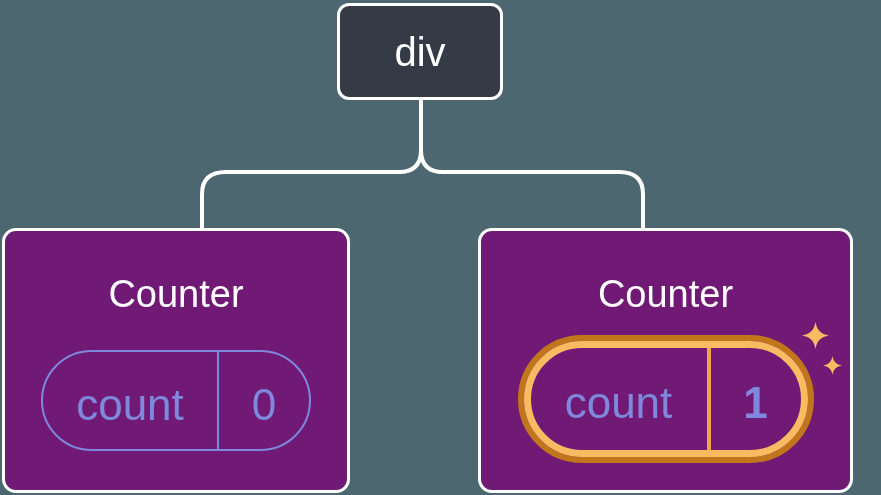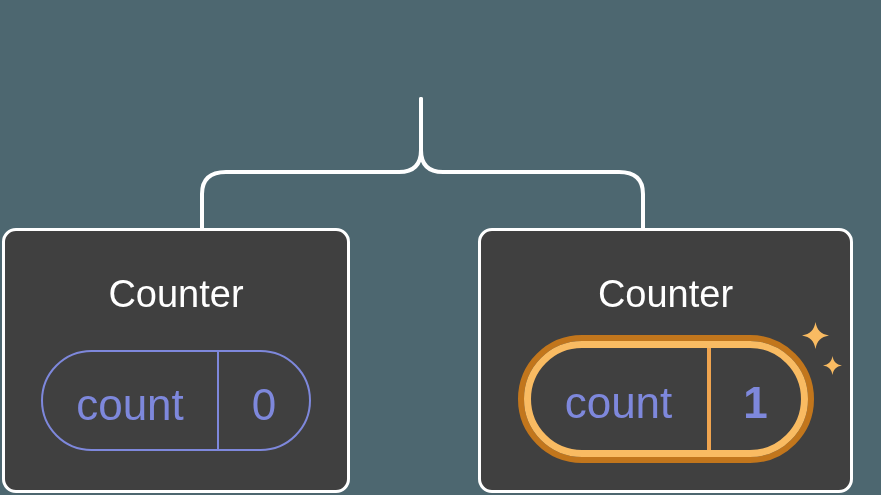--- a/index.html
+++ b/index.html
@@ -20,21 +20,21 @@
     position:absolute;left:337px;top:3px;width:166px;height:97px;
     box-sizing:border-box;background:#343a46;border:3px solid #ffffff;
     border-radius:12px;display:flex;align-items:center;justify-content:center;
   }
   .root-node .label{
     color:#ffffff;font-size:40px;line-height:1;
   }
   
   .card{
     position:absolute;top:228px;height:265px;box-sizing:border-box;
-    background:#404040;border:3px solid #ffffff;border-radius:14px;
+    background:#701a75;border:3px solid #ffffff;border-radius:14px;
   }
   .card.left{left:2px;width:348px;}
   .card.right{left:478px;width:375px;}
   .card-title{
     position:absolute;top:44px;left:0;width:100%;text-align:center;
     color:#ffffff;font-size:38px;line-height:1;
   }
   
   .pill{
     position:absolute;left:50%;transform:translateX(-50%);
@@ -73,20 +73,23 @@
 </head>
 <body>
 
 <div class="canvas">
 
   <svg class="connectors" viewBox="0 0 881 495" xmlns="http://www.w3.org/2000/svg">
     <path d="M421 99 L421 150 Q421 172 399 172 L226 172 Q202 172 202 194 L202 230" fill="none" stroke="#ffffff" stroke-width="4" stroke-linecap="round"></path>
     <path d="M421 99 L421 150 Q421 172 443 172 L619 172 Q643 172 643 194 L643 230" fill="none" stroke="#ffffff" stroke-width="4" stroke-linecap="round"></path>
   </svg>
 
+  <div class="root-node">
+    <span class="label">div</span>
+  </div>
 
   <div class="card left">
     <div class="card-title">Counter</div>
     <div class="pill plain">
       <div class="pill-cell key">count</div>
       <div class="pill-divider"></div>
       <div class="pill-cell val">0</div>
     </div>
   </div>
 

